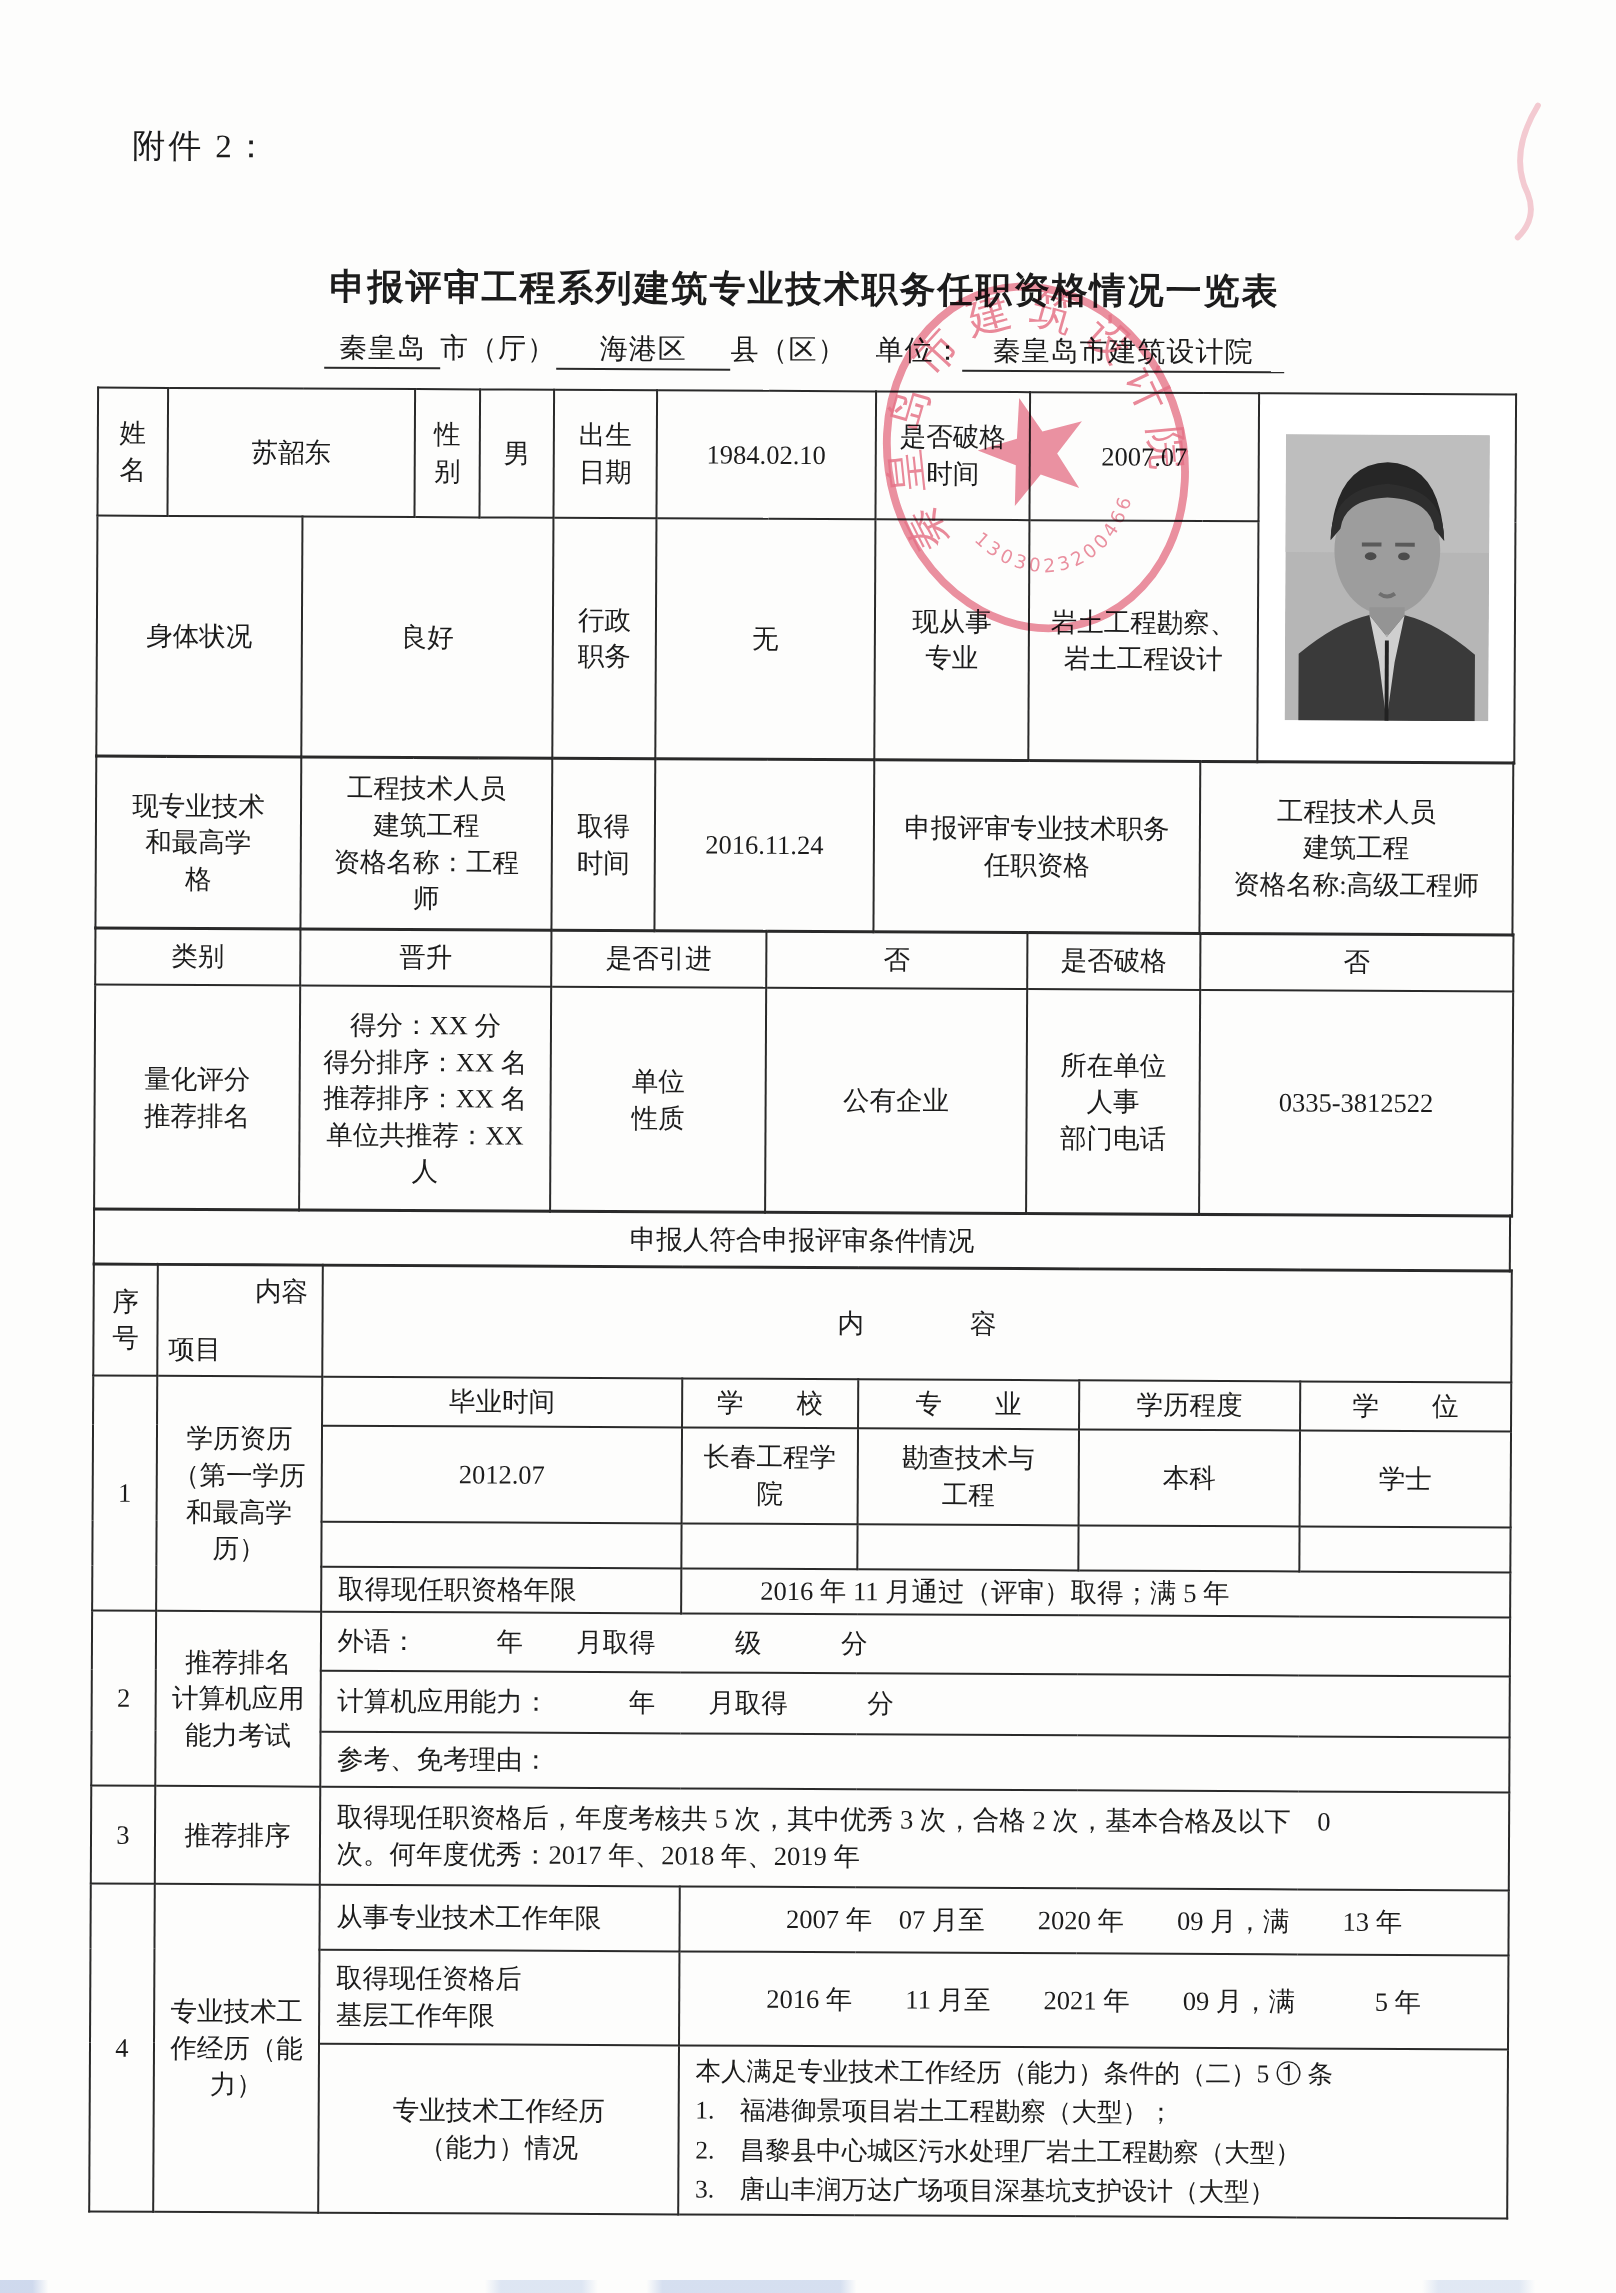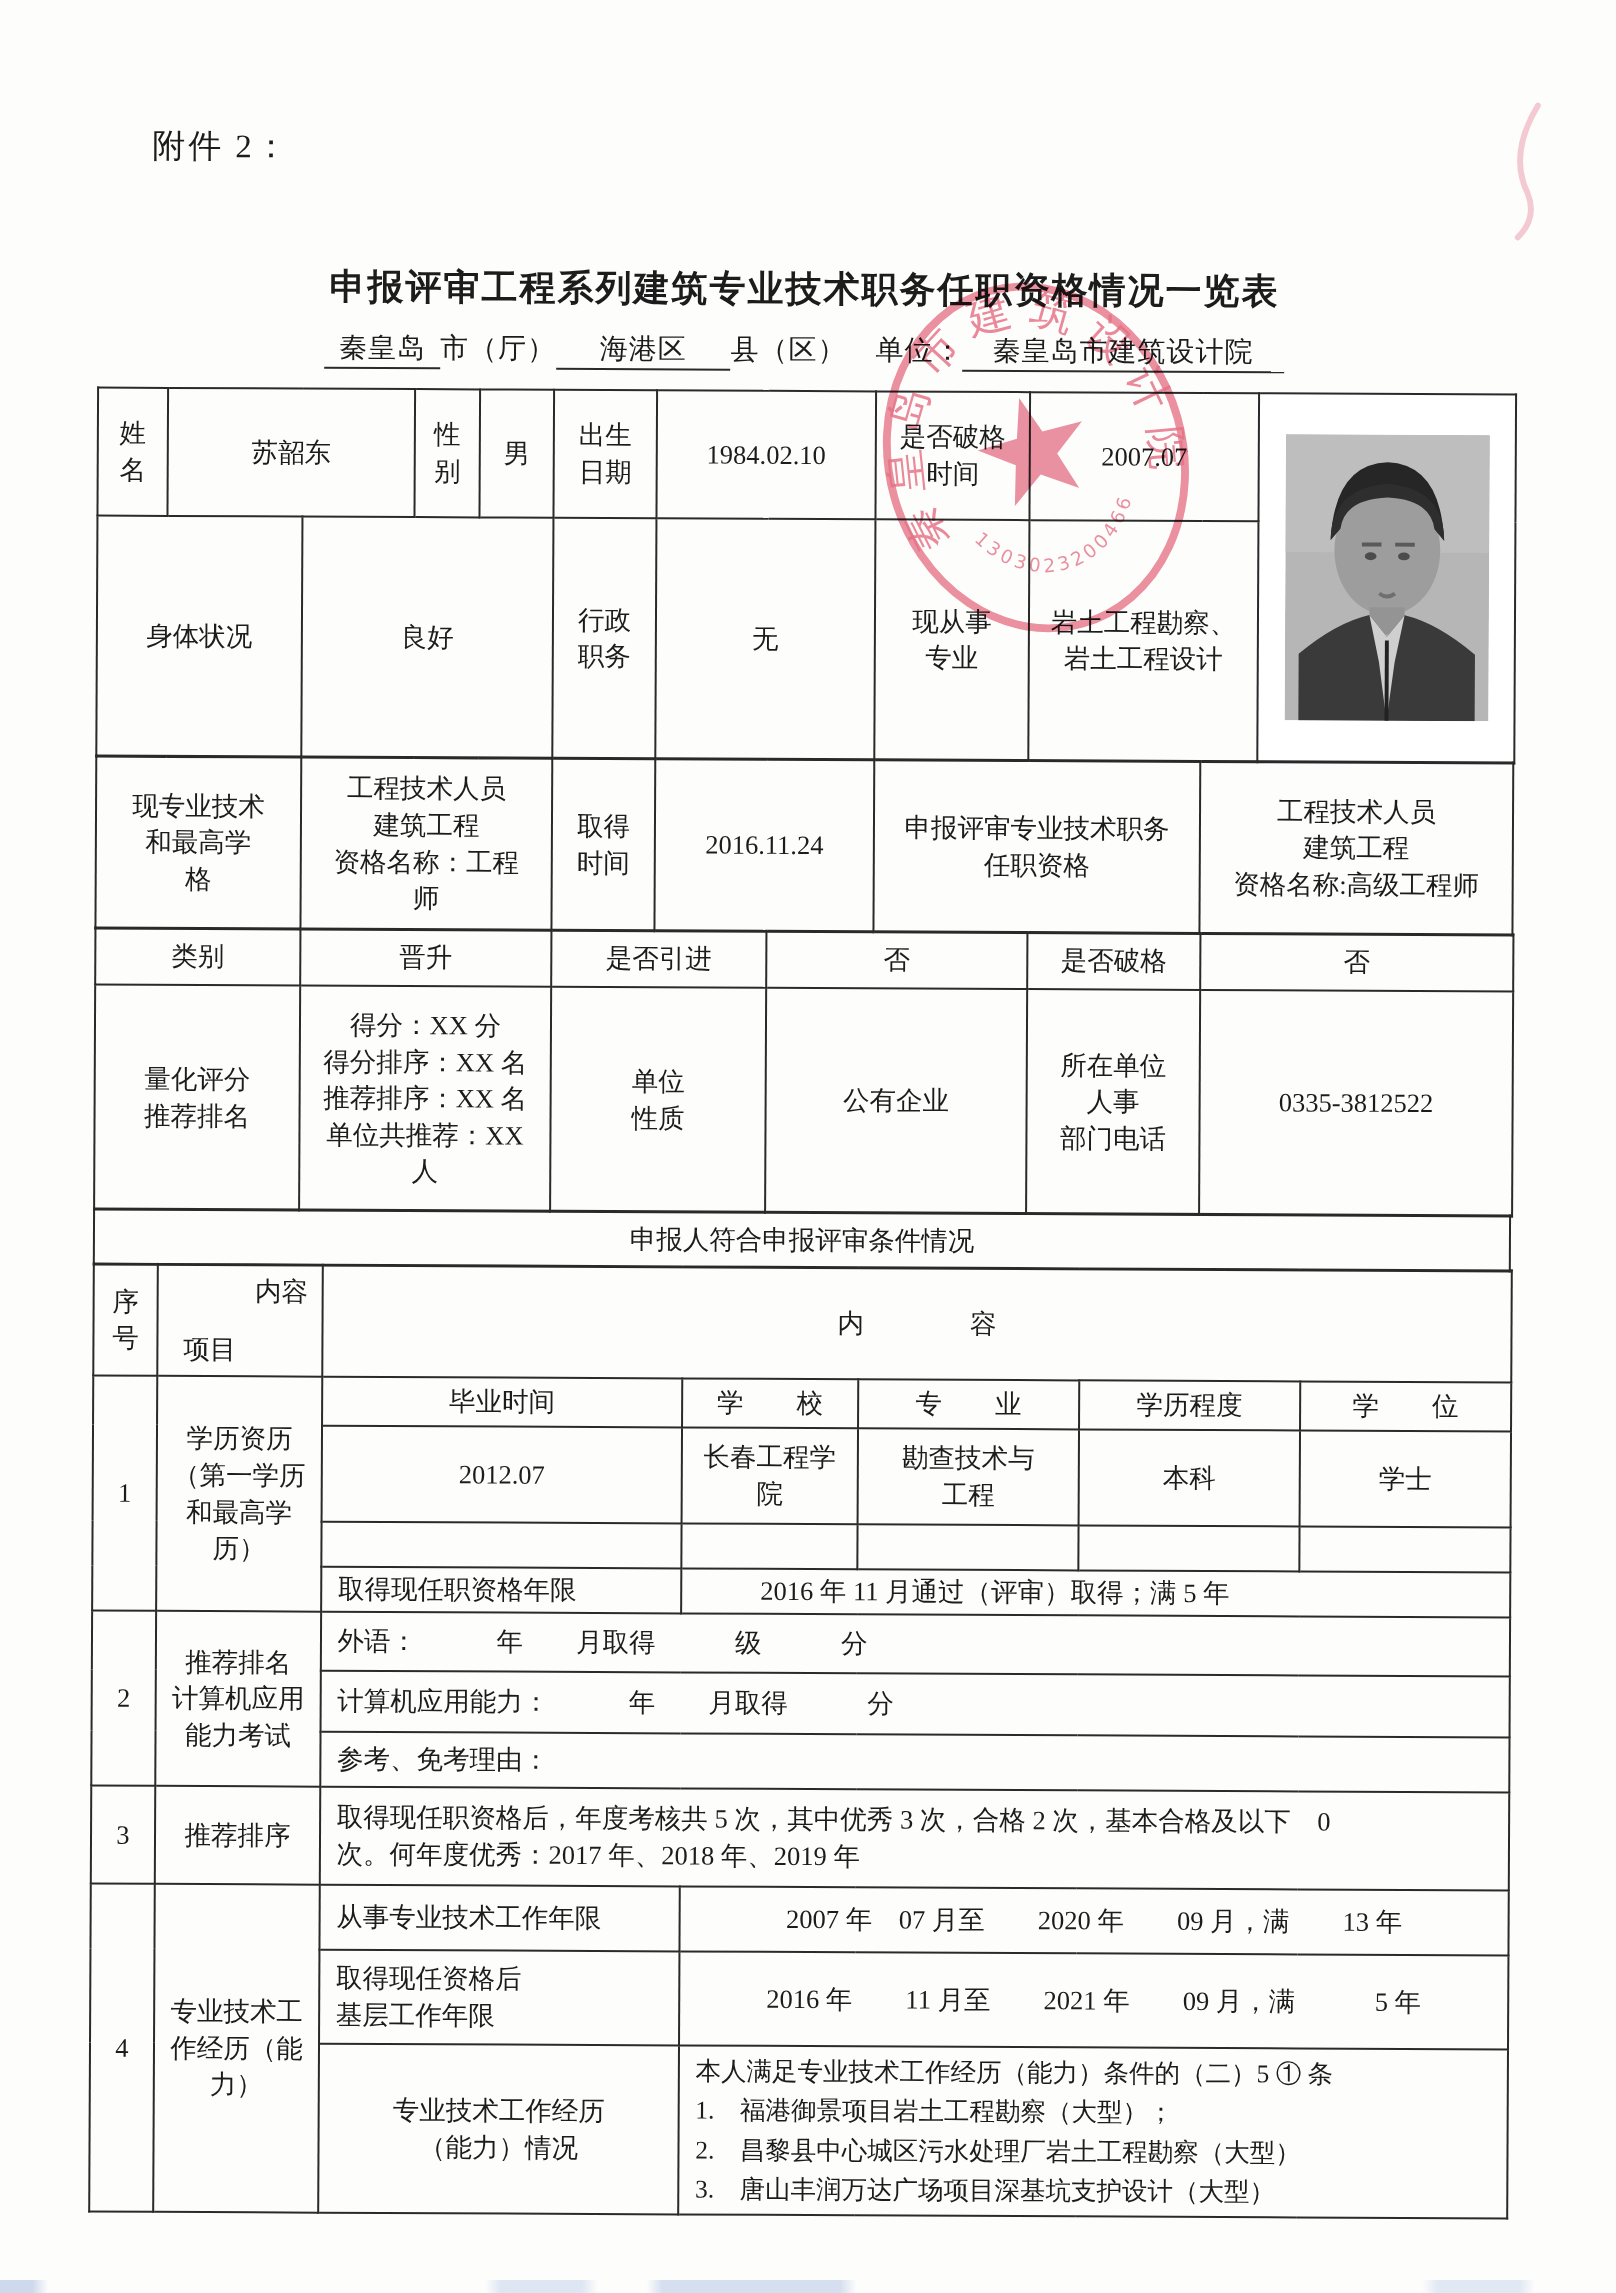--- a/index.html
+++ b/index.html
@@ -1,36 +1,36 @@
 <!DOCTYPE html>
 <html><head>
 <meta charset="utf-8">
 <style>
   html,body{margin:0;padding:0;background:#ffffff;}
   .sheet{position:relative;width:1616px;height:2294px;background:#fdfdfc;overflow:hidden;
          font-family:"Liberation Serif","DejaVu Serif",serif;color:#1c1c1c;}
   .content{position:absolute;left:0;top:0;width:1616px;height:2294px;
            transform:rotate(0.28deg);transform-origin:392px 0;}
-  .attachment{position:absolute;left:133px;top:125px;font-size:33px;letter-spacing:2.9px;margin-left:20px;}
+  .attachment{position:absolute;left:133px;top:125px;font-size:33px;letter-spacing:2.9px;}
   .doc-title{position:absolute;left:98px;top:263px;width:1416px;text-align:center;
              font-size:36px;font-weight:bold;letter-spacing:2px;}
   .unit-line{position:absolute;left:98px;top:329px;width:1416px;text-align:center;
              font-size:28px;letter-spacing:1px;}
   .blank{display:inline-block;border-bottom:2.9px solid #2a2a2a;padding:0 13.7px;min-width:88px;text-align:center;}
   .tables{position:absolute;left:99px;top:388px;width:1420px;}
   table{border-collapse:collapse;table-layout:fixed;margin-top:-2.9px;}
   table:first-child{margin-top:0;}
   td{border:2.9px solid #2a2a2a;text-align:center;vertical-align:middle;
      font-size:26.5px;line-height:1.38;white-space:pre-line;padding:2px 5.9px;overflow:hidden;}
   td.left{text-align:left;padding-left:15.7px;}
   td.photo-cell{padding:0;background:#fff;}
   .photo-box{width:204px;height:286px;margin:3.9px auto;display:block;}
   .corner-cell{position:relative;padding:0;}
   .corner-top{position:absolute;right:13.7px;top:7.8px;}
-  .corner-bottom{position:absolute;left:25px;bottom:7.8px;}
+  .corner-bottom{position:absolute;left:10px;bottom:7.8px;}
   .stamp{position:absolute;left:863px;top:253px;width:353px;height:412px;
          mix-blend-mode:multiply;opacity:0.85;transform:rotate(-16deg);pointer-events:none;}
   .corner-mark{position:absolute;left:1470px;top:90px;mix-blend-mode:multiply;opacity:0.55;}
   .scan-artifact{position:absolute;left:0;top:2280px;width:1616px;height:13.7px;
     background:
       linear-gradient(90deg,rgba(120,150,210,.35) 0 2%,rgba(255,255,255,0) 3% 30%,
       rgba(140,170,220,.28) 31% 36%,rgba(255,255,255,0) 37% 40%,
       rgba(130,160,215,.32) 41% 52%,rgba(255,255,255,0) 53% 88%,
       rgba(140,170,220,.25) 89% 94%,rgba(255,255,255,0) 95% 100%);}
 </style>

